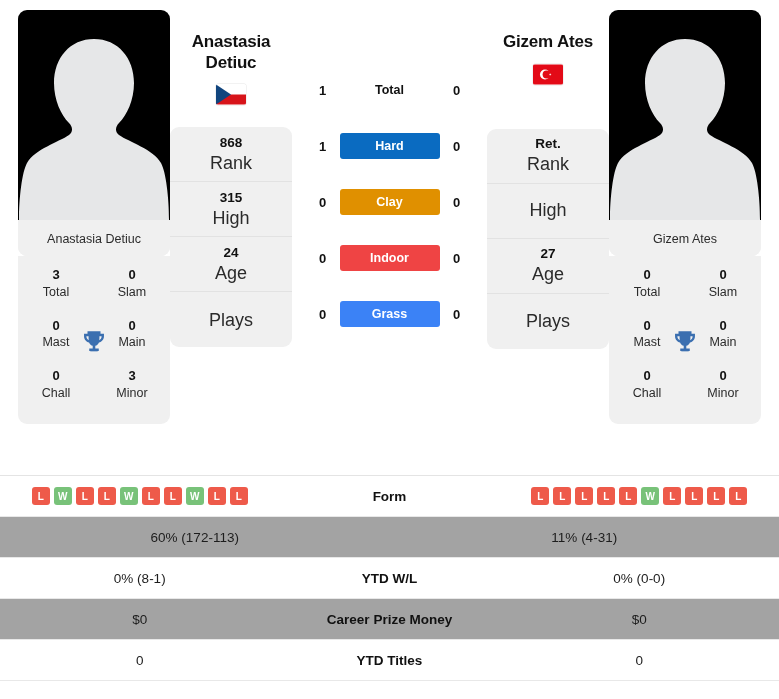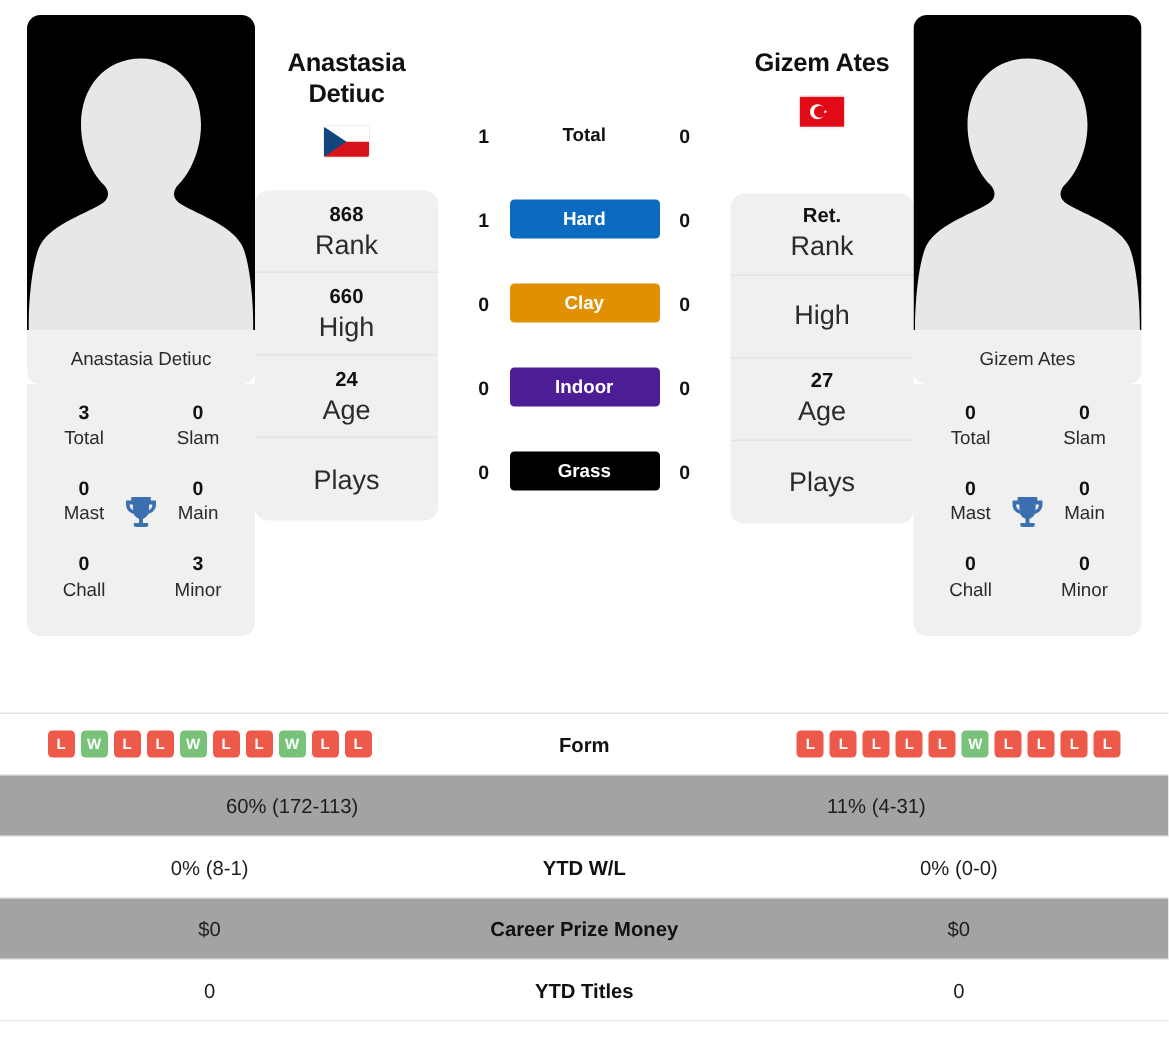--- a/index.html
+++ b/index.html
@@ -297,21 +297,21 @@
         </svg>
       </div>
     </div>
 
     <div class="rank-panel">
       <div class="rank-cell">
         <div class="rank-val">868</div>
         <div class="rank-lbl">Rank</div>
       </div>
       <div class="rank-cell">
-        <div class="rank-val">660</div>
+        <div class="rank-val">315</div>
         <div class="rank-lbl">High</div>
       </div>
       <div class="rank-cell">
         <div class="rank-val">24</div>
         <div class="rank-lbl">Age</div>
       </div>
       <div class="rank-cell">
         <div class="rank-val"></div>
         <div class="rank-lbl">Plays</div>
       </div>
@@ -339,29 +339,29 @@
       <div class="h2h-score">0</div>
       <div class="h2h-mid">
         <span class="surface-badge" id="badge-clay" style="background: rgb(224, 144, 0);">Clay</span>
       </div>
       <div class="h2h-score">0</div>
     </div>
 
     <div class="h2h-row">
       <div class="h2h-score">0</div>
       <div class="h2h-mid">
-        <span class="surface-badge" id="badge-indoor" style="background: #4c1d95;">Indoor</span>
+        <span class="surface-badge" id="badge-indoor" style="background: #ef4444;">Indoor</span>
       </div>
       <div class="h2h-score">0</div>
     </div>
 
     <div class="h2h-row">
       <div class="h2h-score">0</div>
       <div class="h2h-mid">
-        <span class="surface-badge" id="badge-grass" style="background: #000000;">Grass</span>
+        <span class="surface-badge" id="badge-grass" style="background: #3b82f6;">Grass</span>
       </div>
       <div class="h2h-score">0</div>
     </div>
   </div>
 
   <div class="name-col right">
     <div class="pname">Gizem Ates</div>
     <div class="flag-wrap">
       <div class="flag">
         <svg viewBox="0 0 30 20" width="30" height="21">

